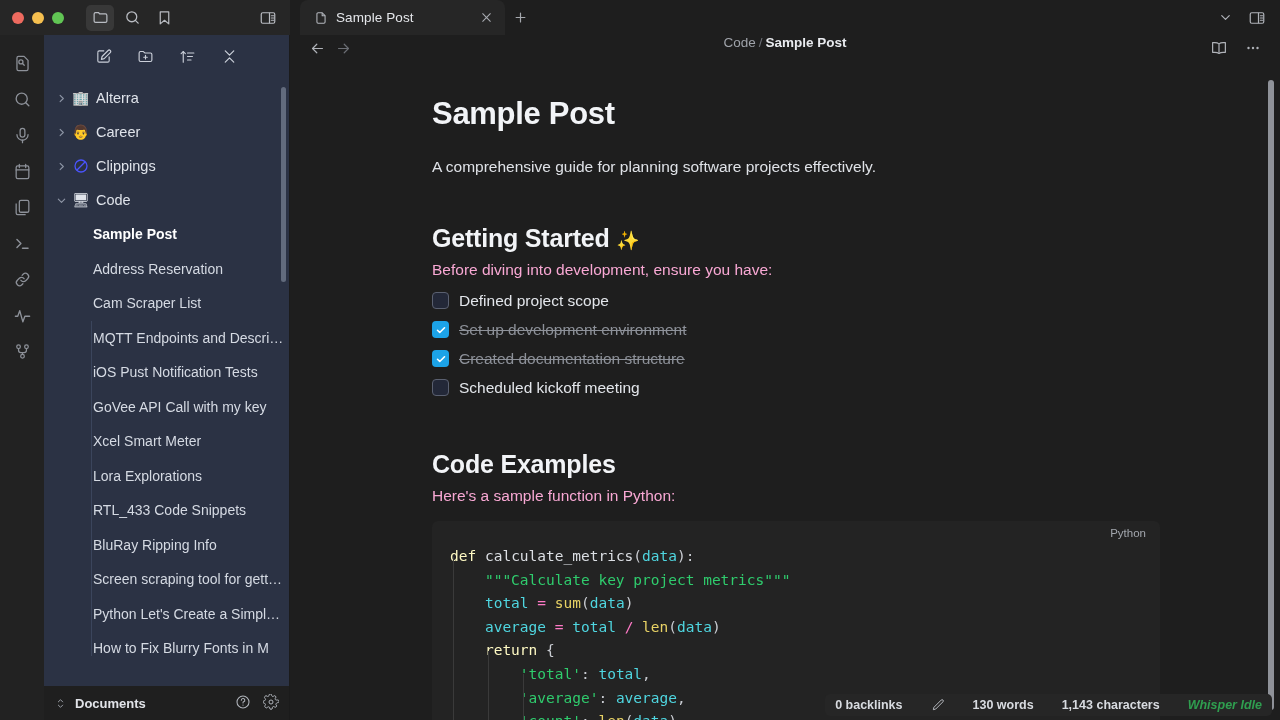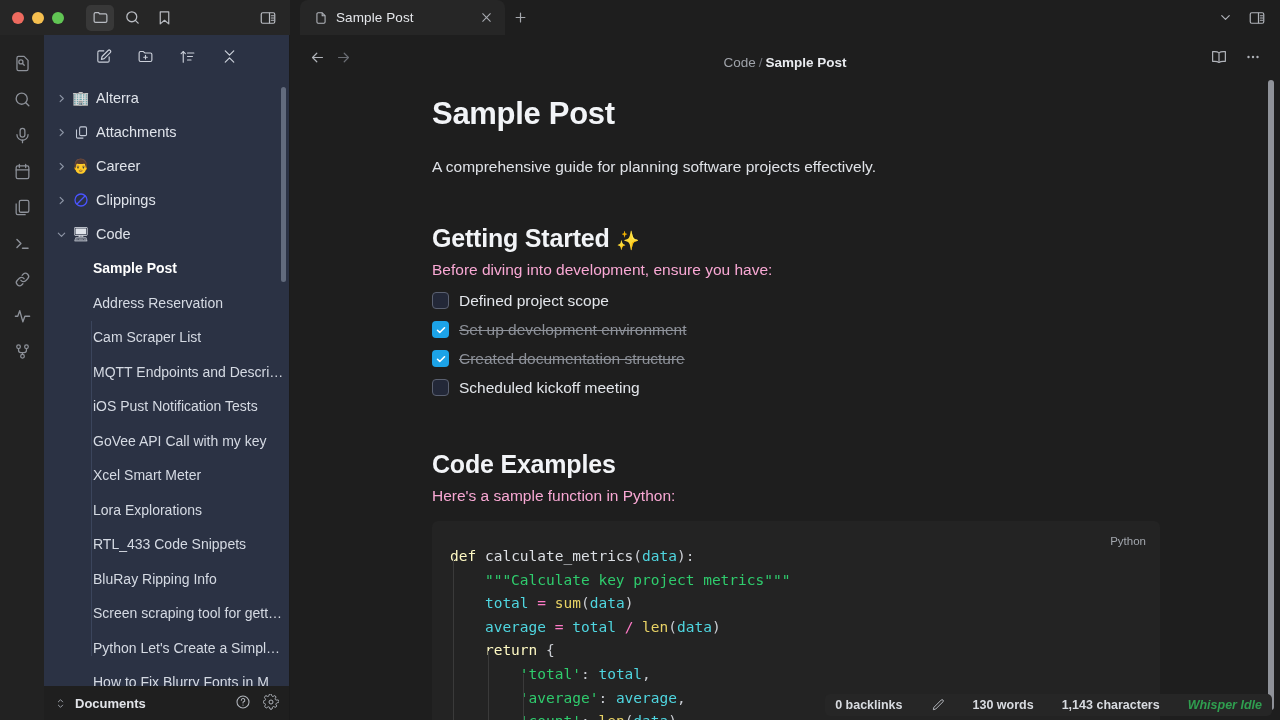--- a/index.html
+++ b/index.html
@@ -83,21 +83,21 @@
 
   .sb-status {
     height:34px; flex:0 0 34px; background:#1f1f1f; display:flex; align-items:center;
     padding:0 10px; gap:8px; color:#e2e4e9; font-size:13px; font-weight:700;
   }
   .sbs-icon { color:#9ca0a8; display:flex; align-items:center; }
   .sbs-right { margin-left:auto; display:flex; gap:12px; color:#b0b4bb; }
 
   
   .main { flex:1; display:flex; flex-direction:column; background:#1e1e1e; min-width:0; position:relative; }
-  .crumbbar { height:35px; flex:0 0 35px; display:flex; align-items:flex-end; padding:0 14px; position:relative; }
+  .crumbbar { height:35px; flex:0 0 35px; display:flex; align-items:flex-start; padding:0 14px; position:relative; }
   .navbtn { width:26px; height:26px; display:flex; align-items:center; justify-content:center; color:#b0b3b9; }
   .navbtn.dim { color:#6b6e74; }
   .crumbs { position:absolute; left:0; right:0; text-align:center; font-size:13.5px; color:#9fa3aa; pointer-events:none; }
   .crumbs .cur { color:#e9ebef; font-weight:700; }
   .crumbs .sep { color:#6e7178; padding:0 3px; }
   .crumb-right { margin-left:auto; display:flex; align-items:center; gap:8px; z-index:2; }
 
   .doc { flex:1; overflow:hidden; padding:26px 0 0 0; position:relative; }
   .docinner { padding-left:142px; padding-right:120px; }
   h1.title { font-size:31px; font-weight:800; color:#f2f4f7; letter-spacing:-.3px; }
@@ -112,21 +112,21 @@
   .cbox.off { border:1.6px solid #5a6070; background:#232838; }
   .cbox.on { background:#1ca3e8; display:flex; align-items:center; justify-content:center; }
   .cbox.on svg { display:block; }
   .tlabel { font-size:15.5px; color:#e3e6eb; }
   .task.done .tlabel { color:#8d9199; text-decoration:line-through; text-decoration-color:#8d9199; }
 
   .codewrap {
     margin-top:16px; background:#232323; border-radius:6px; position:relative;
     padding:10px 0 0 0; min-height:210px;
   }
-  .codelang { position:absolute; right:14px; top:14px; font-size:11.5px; color:#a2a6ad; }
+  .codelang { position:absolute; right:14px; top:6px; font-size:11.5px; color:#a2a6ad; }
   pre.code {
     font-family:"DejaVu Sans Mono", monospace; font-size:14.5px; line-height:23.6px;
     color:#d5d8dd; padding:14px 0 0 18px; margin:0; white-space:pre;
   }
   .k-def{color:#fef9c3;} .k-fn{color:#dcdfe4;} .k-arg{color:#4fd6e0;}
   .k-str{color:#2fcc6d;} .k-var{color:#4fd6e0;} .k-call{color:#e8d265;}
   .k-op{color:#ff79c6;} .k-pun{color:#c9ccd2;}
   .indent-guides { position:absolute; left:0; top:0; bottom:0; right:0; pointer-events:none; }
   .ig { position:absolute; width:1px; background:#3a3a3a; }
 
@@ -316,34 +316,20 @@
         <div class="row">
           <span class="chev">
             <svg width="11" height="11" viewBox="0 0 24 24" fill="none" stroke="currentColor" stroke-width="2.4" stroke-linecap="round" stroke-linejoin="round">
                 <path d="M9 5l7 7-7 7"></path>
               </svg>
           </span>
           <span class="femoji">🏢</span>
           <span class="rlabel">Alterra</span>
         </div>
 
-        <div class="row">
-          <span class="chev">
-            <svg width="11" height="11" viewBox="0 0 24 24" fill="none" stroke="currentColor" stroke-width="2.4" stroke-linecap="round" stroke-linejoin="round">
-                <path d="M9 5l7 7-7 7"></path>
-              </svg>
-          </span>
-          <span class="fico">
-            <svg width="15" height="15" viewBox="0 0 24 24" fill="none" stroke="currentColor" stroke-width="1.7" stroke-linejoin="round">
-                <rect x="9" y="3" width="11" height="14" rx="2"></rect>
-                <path d="M15 21H6a2 2 0 0 1-2-2V7"></path>
-              </svg>
-          </span>
-          <span class="rlabel">Attachments</span>
-        </div>
 
         <div class="row">
           <span class="chev">
             <svg width="11" height="11" viewBox="0 0 24 24" fill="none" stroke="currentColor" stroke-width="2.4" stroke-linecap="round" stroke-linejoin="round">
                 <path d="M9 5l7 7-7 7"></path>
               </svg>
           </span>
           <span class="femoji">👨</span>
           <span class="rlabel">Career</span>
         </div>

